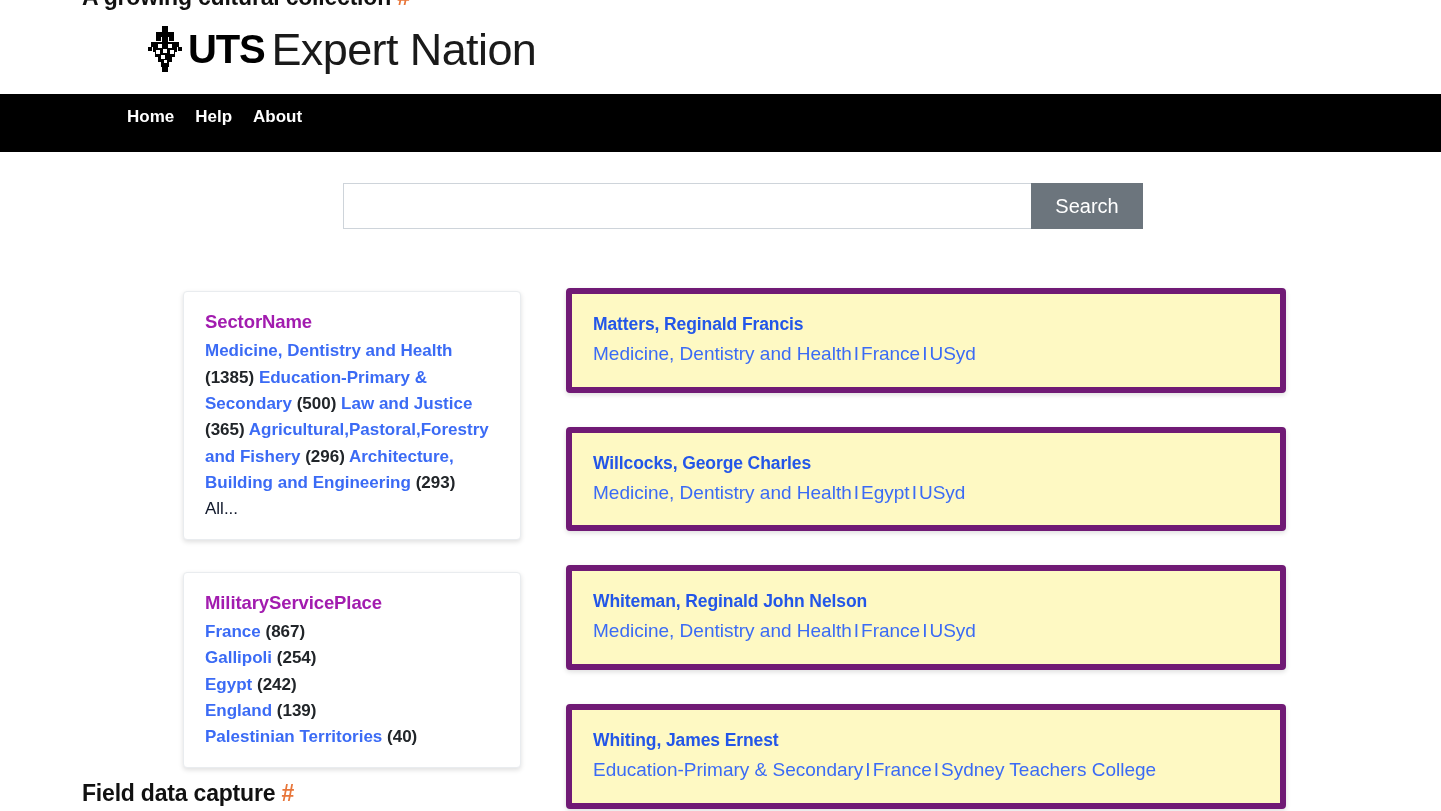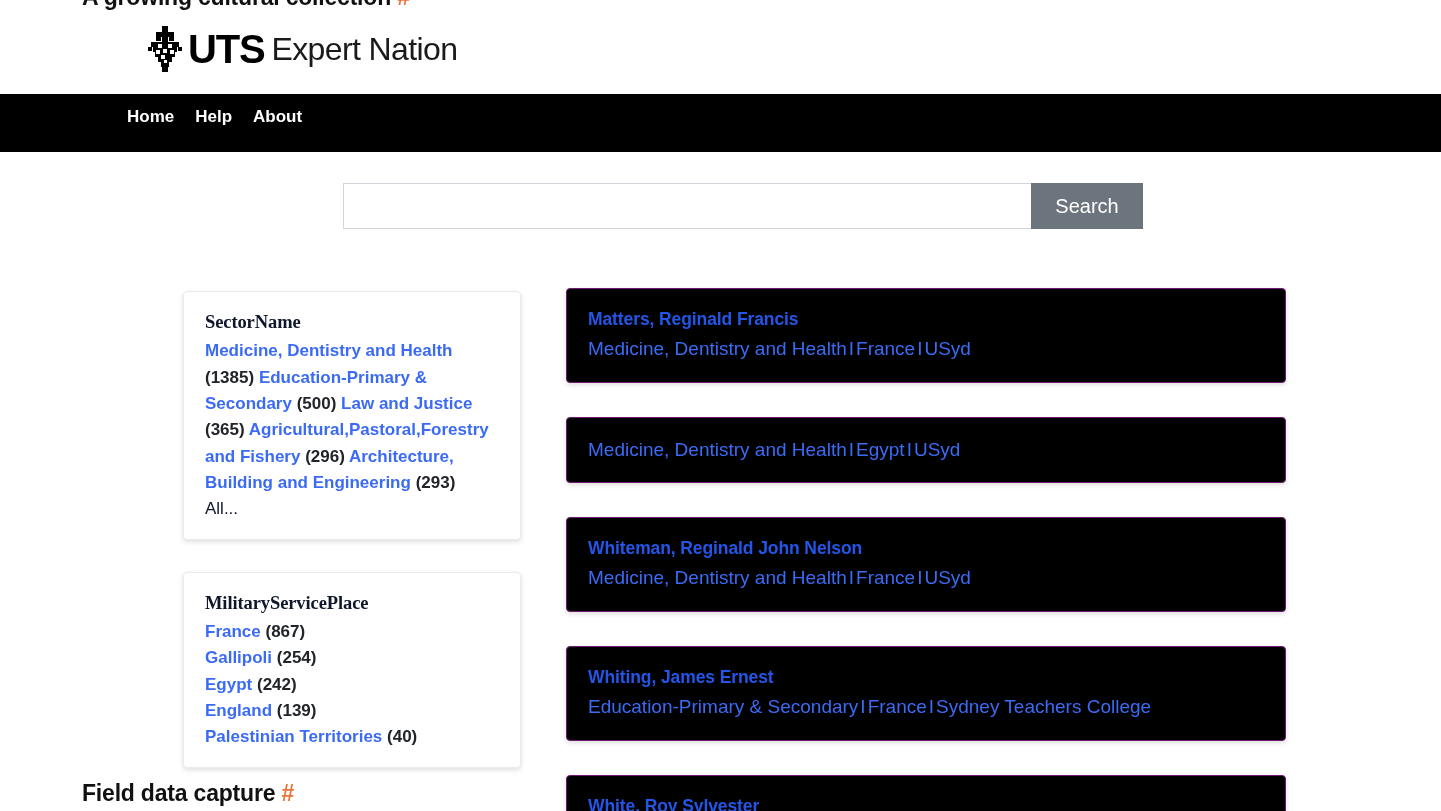--- a/index.html
+++ b/index.html
@@ -68,21 +68,21 @@
     display: block;
   }
   .brand-uts {
     font-size: 40px;
     font-weight: bold;
     color: #000000;
     letter-spacing: -1.2px;
     line-height: 1;
   }
   .brand-rest {
-    font-size: 32px;
+    font-size: 45px;
     font-weight: normal;
     color: #1a1a1a;
     letter-spacing: -0.6px;
     line-height: 1;
     margin-left: 7px;
   }
 
   
   .navbar {
     position: absolute;
@@ -163,25 +163,24 @@
     border: 1px solid #e9ecef;
     border-radius: 4px;
     box-shadow: 0 2px 5px rgba(0,0,0,0.13);
     padding: 17px 21px 16px 21px;
     box-sizing: border-box;
     margin-bottom: 32px;
   }
   .facet-title {
     font-size: 18.5px;
     font-weight: bold;
-    color: #0f172a;
+    color: #a21caf;
     line-height: 1.42;
     margin: 0 0 3px 0;
     letter-spacing: -0.1px;
-    font-family: Liberation Serif, serif;
   }
   .facet-list {
     font-size: 17px;
     line-height: 1.55;
     color: #212529;
     font-weight: bold;
   }
   .facet-item {
     display: inline;
   }
@@ -203,22 +202,22 @@
   }
 
   .results-col {
     position: absolute;
     top: 288px;
     left: 566px;
     width: 720px;
     z-index: 3;
   }
   .result-card {
-    background: #000000;
-    border: 1px solid #701a75;
+    background: #fef9c3;
+    border: 6px solid #701a75;
     border-radius: 4px;
     box-shadow: 0 2px 5px rgba(0,0,0,0.13);
     box-sizing: border-box;
     padding: 20px 21px 20px 21px;
     margin-bottom: 34px;
     min-height: 66px;
   }
   .result-name {
     font-size: 17.5px;
     font-weight: bold;
@@ -334,20 +333,21 @@
 <main class="results-col">
 
   <div class="result-card">
     <a class="result-name" href="#">Matters, Reginald Francis</a>
     <div class="result-meta">
       <a class="mlink" href="#">Medicine, Dentistry and Health</a><span class="sep">I</span><a class="mlink" href="#">France</a><span class="sep">I</span><a class="mlink" href="#">USyd</a>
     </div>
   </div>
 
   <div class="result-card">
+    <a class="result-name" href="#">Willcocks, George Charles</a>
     <div class="result-meta">
       <a class="mlink" href="#">Medicine, Dentistry and Health</a><span class="sep">I</span><a class="mlink" href="#">Egypt</a><span class="sep">I</span><a class="mlink" href="#">USyd</a>
     </div>
   </div>
 
   <div class="result-card">
     <a class="result-name" href="#">Whiteman, Reginald John Nelson</a>
     <div class="result-meta">
       <a class="mlink" href="#">Medicine, Dentistry and Health</a><span class="sep">I</span><a class="mlink" href="#">France</a><span class="sep">I</span><a class="mlink" href="#">USyd</a>
     </div>

